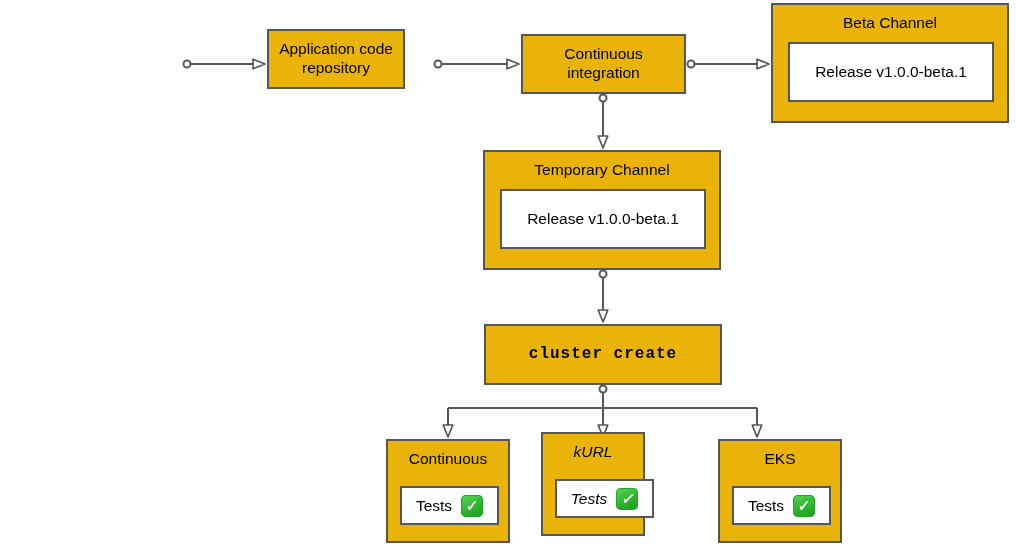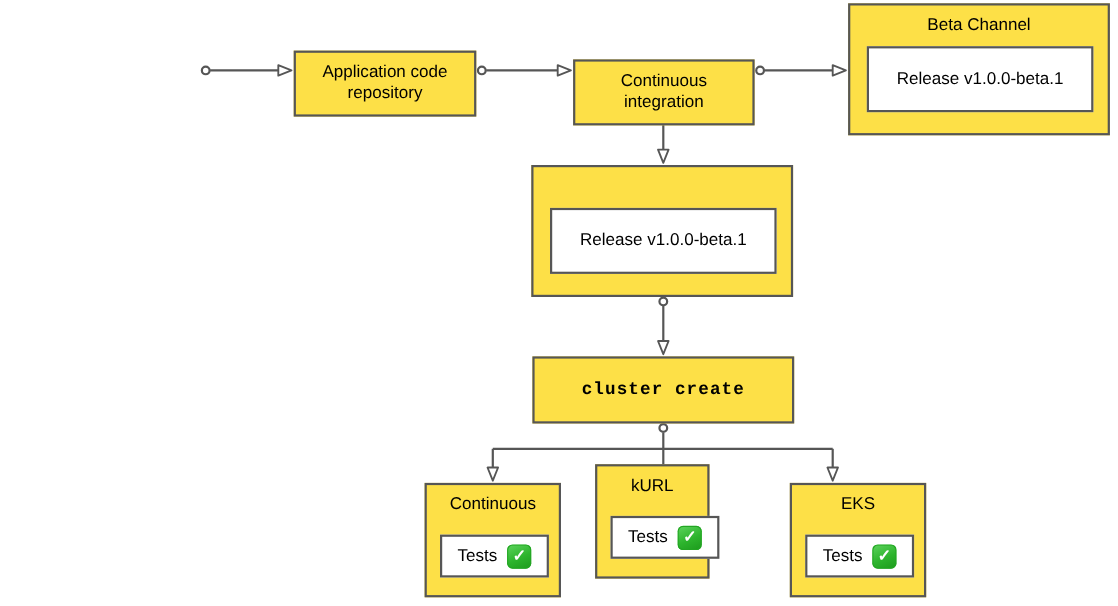--- a/index.html
+++ b/index.html
@@ -17,21 +17,21 @@
     left: 0; top: 0;
     width: 1016px; height: 551px;
   }
   .edge  { stroke: #565656; stroke-width: 2; fill: none; }
   .port  { fill: #ffffff; stroke: #565656; stroke-width: 2; }
   .arrow { fill: #ffffff; stroke: #565656; stroke-width: 1.7; stroke-linejoin: round; }
 
   .box {
     position: absolute;
     box-sizing: border-box;
-    background: #fde047;
+    background: #eab308;
     border: 2px solid #565656;
   }
   .leaf {
     display: flex;
     align-items: center;
     justify-content: center;
     text-align: center;
     font-size: 15.5px;
     line-height: 1.2;
   }
@@ -125,56 +125,57 @@
       <line class="edge" x1="448" y1="408" x2="448" y2="425"></line>
       <path class="arrow" d="M448,437 L443.2,425 L452.8,425 Z"></path>
       <line class="edge" x1="603" y1="408" x2="603" y2="425"></line>
       <path class="arrow" d="M603,437 L598.2,425 L607.8,425 Z"></path>
       <line class="edge" x1="757" y1="408" x2="757" y2="425"></line>
       <path class="arrow" d="M757,437 L752.2,425 L761.8,425 Z"></path>
     </g>
   </svg>
 
 
-  <div class="box leaf" style="left:267px; top:46px; width:166px; height:60px;">
+  <div class="box leaf" style="left:267px; top:29px; width:138px; height:60px;">
     <span class="label wrap-130">Application code repository</span>
   </div>
 
-  <div class="box leaf" style="left:521px; top:34px; width:165px; height:60px;margin-top:20px;">
+  <div class="box leaf" style="left:521px; top:34px; width:165px; height:60px;">
     <span class="label wrap-120">Continuous integration</span>
   </div>
 
   <div class="box container-box" style="left:771px; top:3px; width:238px; height:120px;">
     <div class="container-title">Beta Channel</div>
     <div class="inner" style="left:15px; top:37px; width:206px; height:60px;">
       <span class="label">Release v1.0.0-beta.1</span>
     </div>
   </div>
 
   <div class="box container-box" style="left:483px; top:150px; width:238px; height:120px;">
+    <div class="container-title">Temporary Channel</div>
     <div class="inner" style="left:15px; top:37px; width:206px; height:60px;">
       <span class="label">Release v1.0.0-beta.1</span>
     </div>
   </div>
 
   <div class="box leaf" style="left:484px; top:324px; width:238px; height:61px;">
     <span class="label mono-label">cluster create</span>
   </div>
 
   <div class="box container-box" style="left:386px; top:439px; width:124px; height:104px;">
     <div class="container-title">Continuous</div>
     <div class="inner tests-inner" style="left:12px; top:45px; width:99px; height:39px;">
       <span class="label">Tests</span>
       <span class="check-icon">
         <span>✓</span>
       </span>
     </div>
   </div>
 
-  <div class="box container-box" style="left:541px; top:422px; width:104px; height:104px;">
+  <div class="box container-box" style="left:541px; top:432px; width:104px; height:104px;font-style:italic;">
     <div class="container-title">kURL</div>
     <div class="inner tests-inner" style="left:12px; top:45px; width:99px; height:39px;">
       <span class="label">Tests</span>
       <span class="check-icon">
         <span>✓</span>
       </span>
     </div>
   </div>
 
   <div class="box container-box" style="left:695px; top:439px; width:124px; height:104px;margin-left:23px;">

